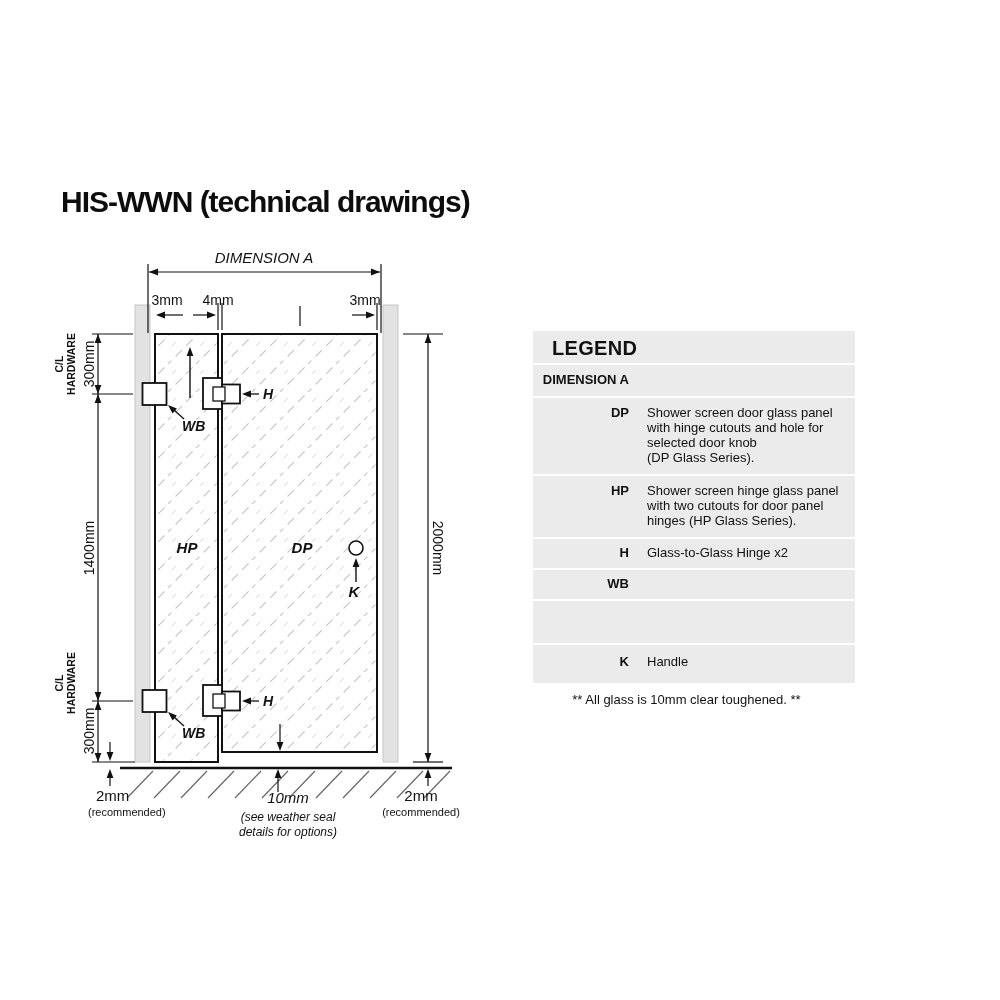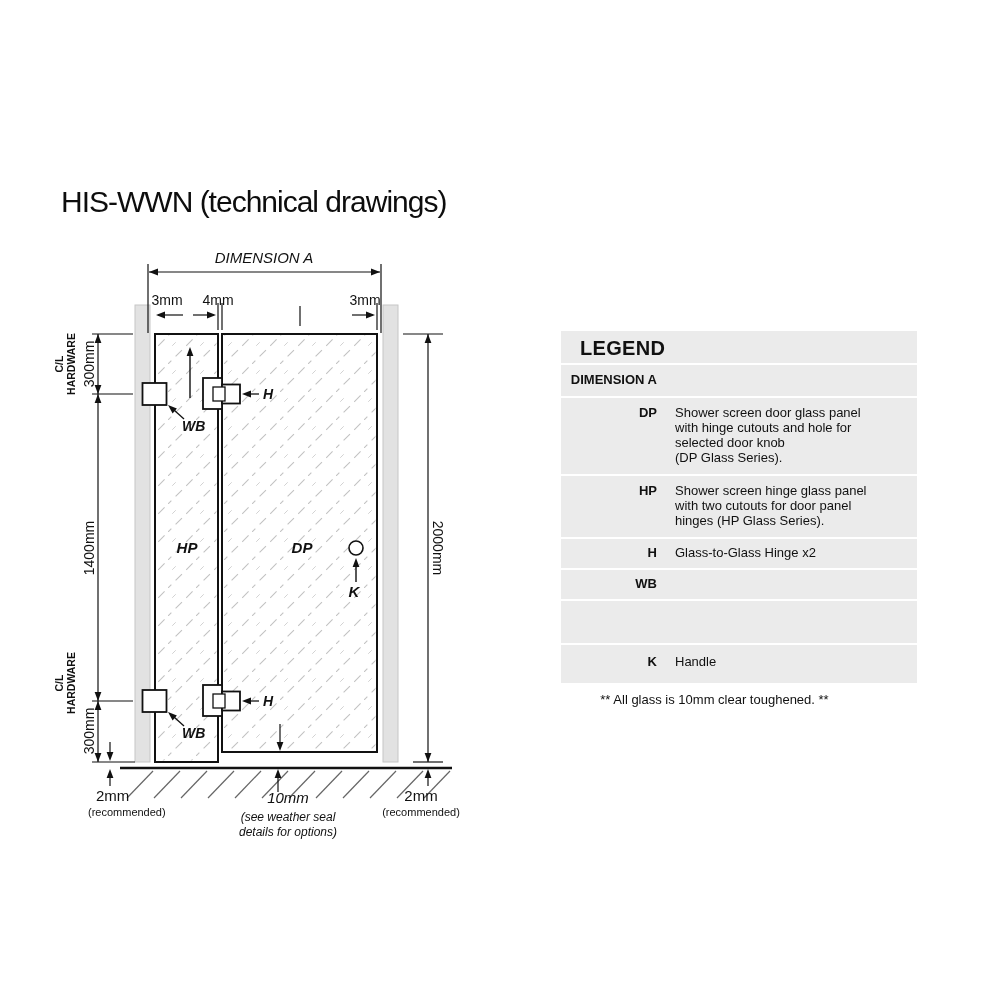--- a/index.html
+++ b/index.html
@@ -1,23 +1,23 @@
 <!DOCTYPE html>
 <html><head>
 <meta charset="utf-8">
 <style>
   html,body{margin:0;padding:0;background:#fff;}
   .page{position:relative;width:1000px;height:1000px;background:#ffffff;overflow:hidden;
         font-family:"Liberation Sans",sans-serif;color:#111;}
-  .title{position:absolute;left:61px;top:185px;font-size:30px;font-weight:normal;
+  .title{position:absolute;left:61px;top:185px;font-size:30px;font-weight:bold;
          letter-spacing:-1px;color:#0d0d0d;}
   svg text{font-family:"Liberation Sans",sans-serif;fill:#111;}
   .drawing{position:absolute;left:0;top:0;}
   
-  .legend-wrap{position:absolute;left:561px;top:331px;width:356px;}
+  .legend-wrap{position:absolute;left:533px;top:331px;width:322px;}
   .legend{background:#ebebeb;font-size:13px;line-height:15px;}
   .legend-title{font-size:20px;font-weight:bold;padding:10px 0 7px 19px;
                 border-bottom:2px solid #fff;letter-spacing:0.3px;}
   .legend-row{display:flex;border-bottom:2px solid #fff;padding:7px 0 9px;}
   .legend-row.single{padding:6px 0 8px;}
   .legend-row.empty{min-height:26px;}
   .legend-row.last{border-bottom:none;padding:9px 0 14px;}
   .term{width:96px;flex:none;font-weight:bold;text-align:right;}
   .desc{margin-left:18px;white-space:pre;}
   .footnote{margin-top:9px;width:307px;text-align:center;font-size:13px;}

